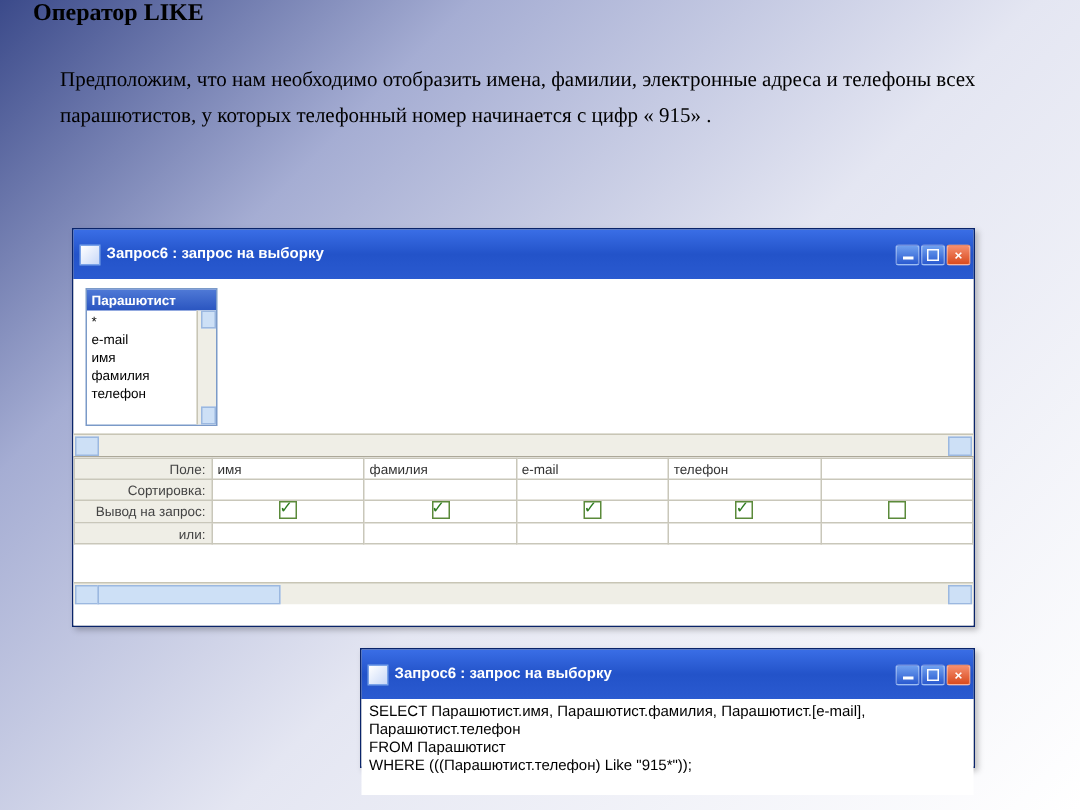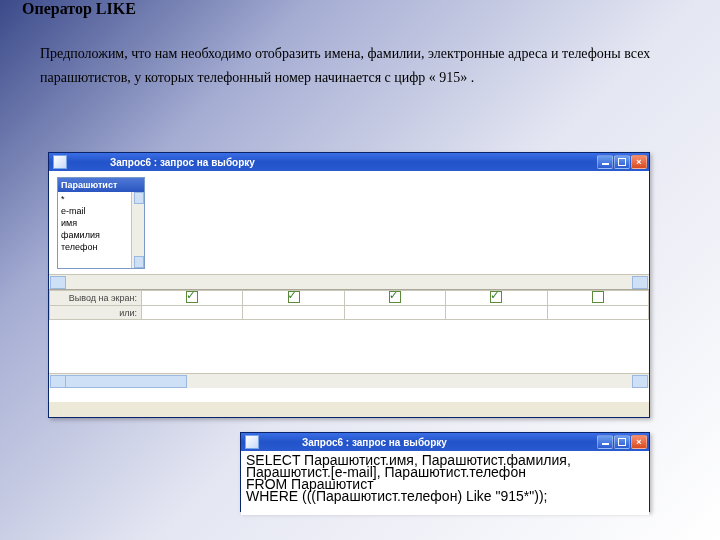--- a/index.html
+++ b/index.html
@@ -28,29 +28,28 @@
   
   .window {
     position: absolute;
     box-shadow: 2px 2px 4px rgba(0,0,0,0.25);
     border: 1px solid #0a246a;
     background: #ece9d8;
     font-family: Tahoma, sans-serif;
     font-size: 10px;
   }
   .titlebar {
-    height: 18px;
+    height: 33px;
     background: linear-gradient(to bottom, #3a6ee6 0%, #2353c9 50%, #2a5ad0 100%);
     color: #fff;
     display: flex;
     align-items: center;
     padding: 0 2px 0 4px;
     font-size: 10px;
     font-weight: bold;
-    gap: 39px;
   }
   .titlebar .icon {
     width: 12px; height: 12px;
     background: linear-gradient(135deg,#fff,#c8d8f8);
     border: 1px solid #7aa3e8;
     margin-right: 4px;
   }
   .titlebar .caption { flex: 1; white-space: nowrap; overflow: hidden; }
   .titlebar .buttons { display: flex; gap: 1px; }
   .titlebar .wbtn {
@@ -144,21 +143,21 @@
     position:absolute; left:16px; top:1px; width:120px; height:11px;
     background:#cde0f6; border:1px solid #9bb8e0;
   }
   .grid .lower-hscroll .btn{position:absolute; top:1px; width:14px; height:11px; background:#cde0f6; border:1px solid #9bb8e0;}
   .grid .lower-hscroll .btn.l{left:1px;} .grid .lower-hscroll .btn.r{right:1px;}
 
   
   .win2 { left: 240px; top: 432px; width: 408px; height: 78px; }
   .win2 .sqlbody {
     background:#fff; height:58px;
-    font-size:14px; padding:3px 5px; line-height:12px;
+    font-size:10px; padding:3px 5px; line-height:12px;
     color:#000; font-family: Tahoma, sans-serif;
     white-space:pre-wrap;
   }
 </style>
 </head>
 <body>
 
 <div class="page">
   <h2 class="title">Оператор LIKE</h2>
   <p class="desc">Предположим, что нам необходимо отобразить имена, фамилии, электронные адреса и телефоны всех парашютистов, у которых телефонный номер начинается с цифр « 915» .</p>
@@ -202,22 +201,38 @@
       <table>
         <colgroup>
           <col style="width:92px">
             <col>
             <col>
             <col>
             <col>
             <col>
         </colgroup>
         <tbody>
+            <tr>
+          <td class="rowhdr">Поле:</td>
+          <td>имя</td>
+          <td>фамилия</td>
+          <td>e-mail</td>
+          <td>телефон</td>
+          <td></td>
+        </tr>
         <tr>
-          <td class="rowhdr">Вывод на экран:</td>
+          <td class="rowhdr">Сортировка:</td>
+          <td></td>
+          <td></td>
+          <td></td>
+          <td></td>
+          <td></td>
+        </tr>
+        <tr>
+          <td class="rowhdr">Вывод на запрос:</td>
           <td style="text-align:center"><span class="chk on"></span></td>
           <td style="text-align:center"><span class="chk on"></span></td>
           <td style="text-align:center"><span class="chk on"></span></td>
           <td style="text-align:center"><span class="chk on"></span></td>
           <td style="text-align:center"><span class="chk"></span></td>
         </tr>
         <tr>
           <td class="rowhdr">или:</td>
           <td></td>
           <td></td>

